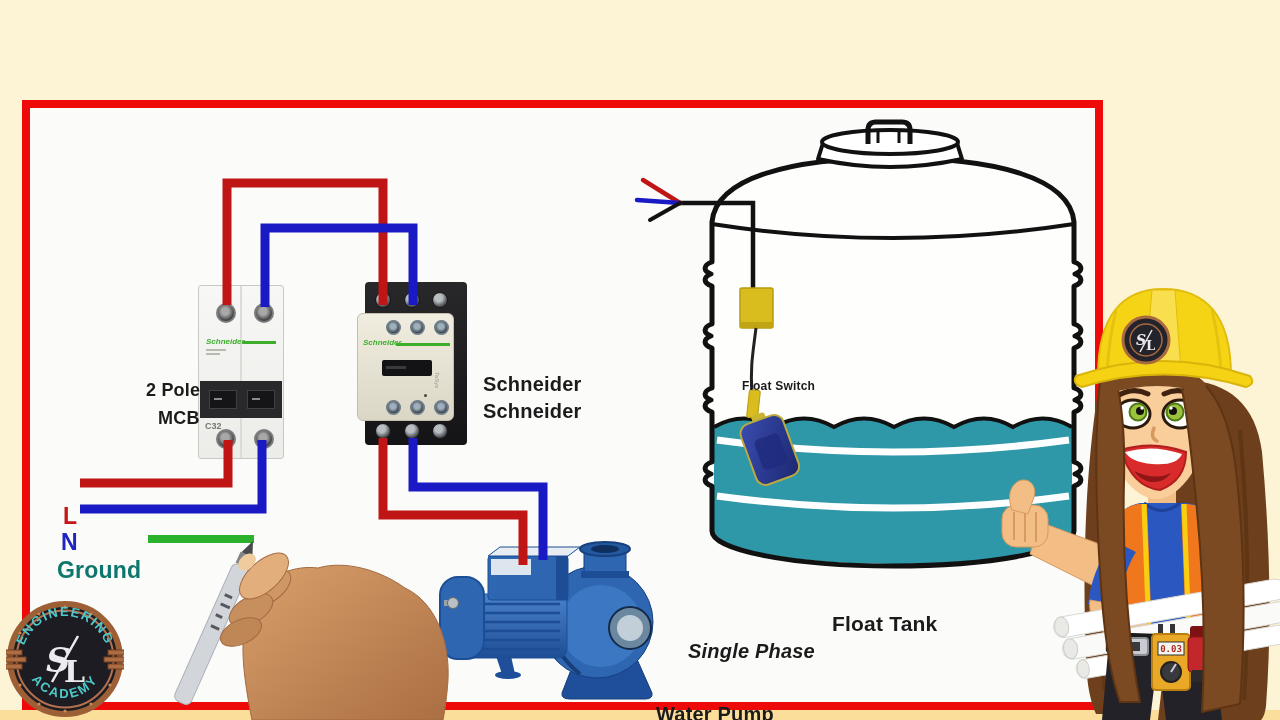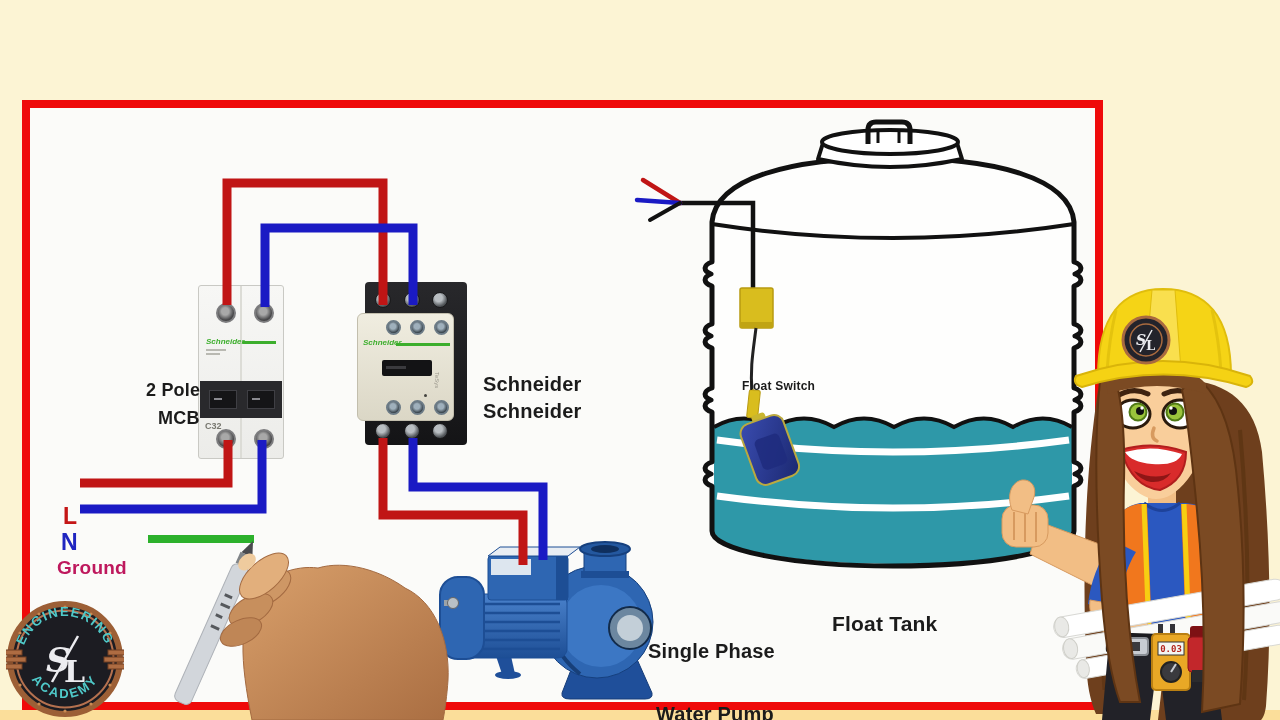--- a/index.html
+++ b/index.html
@@ -205,25 +205,25 @@
       <ellipse cx="247" cy="562" rx="10" ry="7" fill="#EFCB9E" transform="rotate(-42 247 562)"></ellipse>
     </g>
   </svg>
 
   <div class="lbl" style="left:146px;top:344px;font-size:18px;">2 Pole</div>
   <div class="lbl" style="left:158px;top:372px;font-size:18px;">MCB</div>
   <div class="lbl" style="left:483px;top:337px;font-size:20px;">Schneider</div>
   <div class="lbl" style="left:483px;top:364px;font-size:20px;">Schneider</div>
   <div class="lbl" style="left:742px;top:343px;font-size:12px;">Float Switch</div>
   <div class="lbl" style="left:832px;top:576px;font-size:21px;">Float Tank</div>
-  <div class="lbl" style="left:648px;top:604px;font-size:20px;">Single Phase</div>
+  <div class="lbl" style="left:688px;top:604px;font-size:20px;font-style:italic;">Single Phase</div>
   <div class="lbl" style="left:656px;top:667px;font-size:20px;">Water Pump</div>
   <div class="lbl" style="left:63px;top:467px;font-size:23px;color:#C41616;">L</div>
   <div class="lbl" style="left:61px;top:493px;font-size:23px;color:#1F25C0;">N</div>
-  <div class="lbl" style="left:57px;top:521px;font-size:19px;color:#be185d;">Ground</div>
+  <div class="lbl" style="left:57px;top:521px;font-size:23px;color:#0f766e;">Ground</div>
 
   <svg style="position:absolute;left:6px;top:600px;" width="118" height="118" viewBox="0 0 118 118">
     <circle cx="59" cy="59" r="55" fill="#1C1C22" stroke="#9C5F36" stroke-width="6"></circle>
     <circle cx="59" cy="59" r="48.5" fill="none" stroke="#B5714F" stroke-width="2"></circle>
     <g fill="#C98A52">
       <circle cx="59" cy="7" r="1.6"></circle>
         <circle cx="85" cy="14" r="1.6"></circle>
         <circle cx="104" cy="33" r="1.6"></circle>
       <circle cx="111" cy="59" r="1.6"></circle>
         <circle cx="104" cy="85" r="1.6"></circle>

